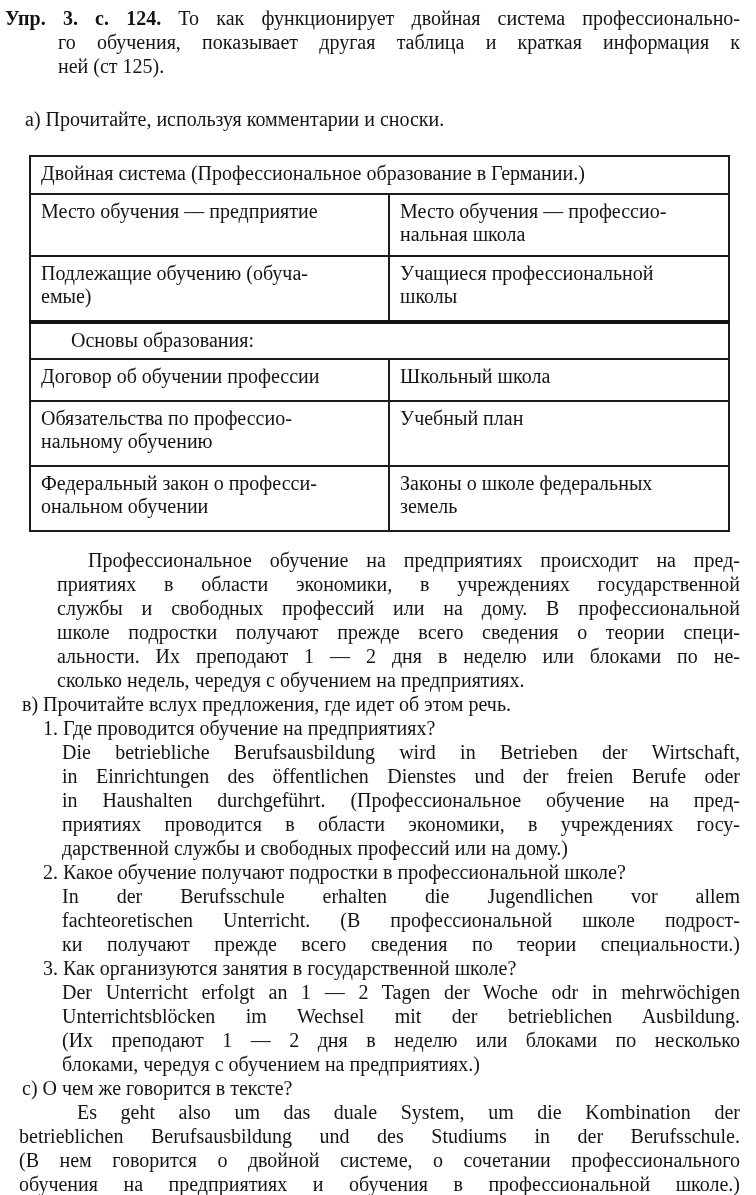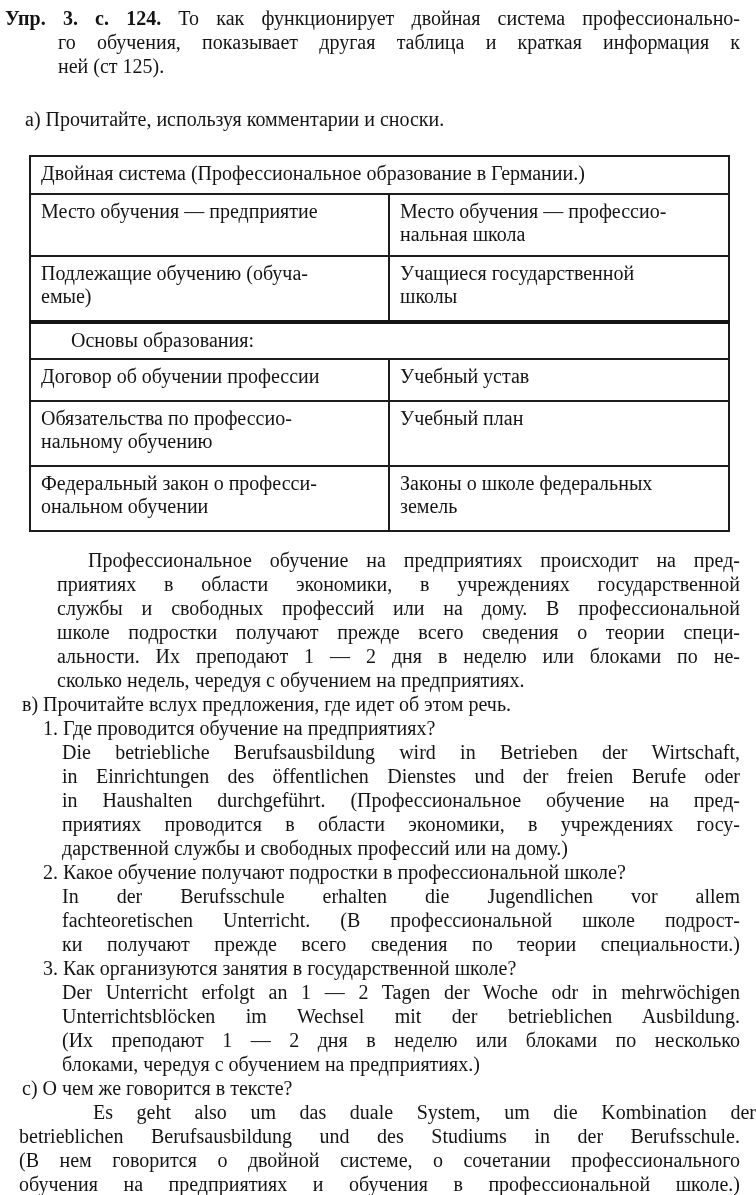--- a/index.html
+++ b/index.html
@@ -49,21 +49,21 @@
   tr.r-5      { height: 65px; padding-left: 48px; }
 
   .bodypara { margin-left: 57px; width: 683px; margin-top: 16px; }
   .bodypara .l1 { margin-left: 31px; width: 652px; }
 
   .qlist { margin-left: 43px; }
   .qitem .answers { margin-left: 19px; width: 678px; }
   .qline { }
 
   .concl { margin-left: 19px; width: 721px; }
-  .concl .l1 { margin-left: 74px; width: 663px; }
+  .concl .l1 { margin-left: 58px; width: 663px; }
 </style>
 </head>
 <body>
 
 <div class="page">
 
   <div class="intro">
     <div class="l1 jl">
       <span class="bold">Упр. 3. с. 124.</span>
       <span>То как функционирует двойная система профессионально-</span>
@@ -87,29 +87,29 @@
       <td class="center" colspan="2">Двойная система (Профессиональное образование в Германии.)</td>
     </tr>
     <tr class="r-1">
       <td>Место обучения — предприятие</td>
       <td>Место обучения — профессио-
 нальная школа</td>
     </tr>
     <tr class="r-2">
       <td>Подлежащие обучению (обуча-
 емые)</td>
-      <td>Учащиеся государственной
+      <td>Учащиеся профессиональной
 школы</td>
     </tr>
     <tr class="r-mid">
       <td class="center" colspan="2">Основы образования:</td>
     </tr>
     <tr class="r-3">
       <td>Договор об обучении профессии</td>
-      <td>Учебный устав</td>
+      <td>Школьный школа</td>
     </tr>
     <tr class="r-4">
       <td>Обязательства по профессио-
 нальному обучению</td>
       <td>Учебный план</td>
     </tr>
     <tr class="r-5">
       <td>Федеральный закон о професси-
 ональном обучении</td>
       <td>Законы о школе федеральных

